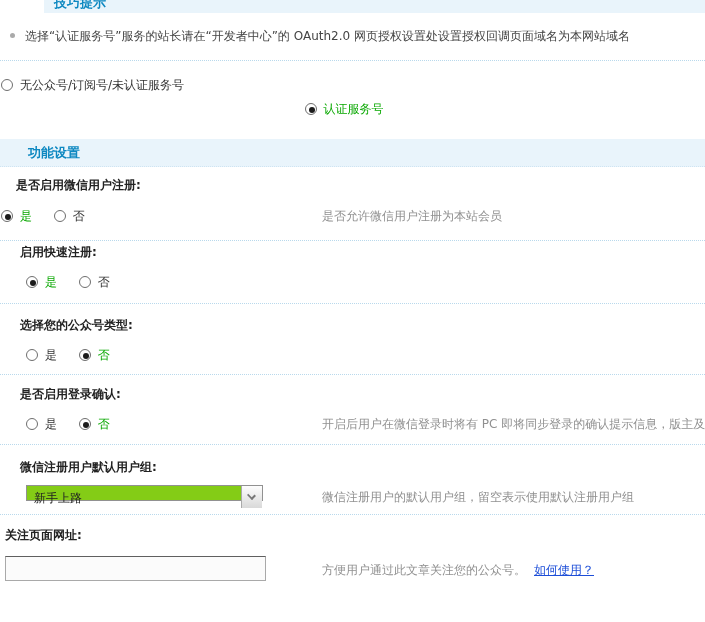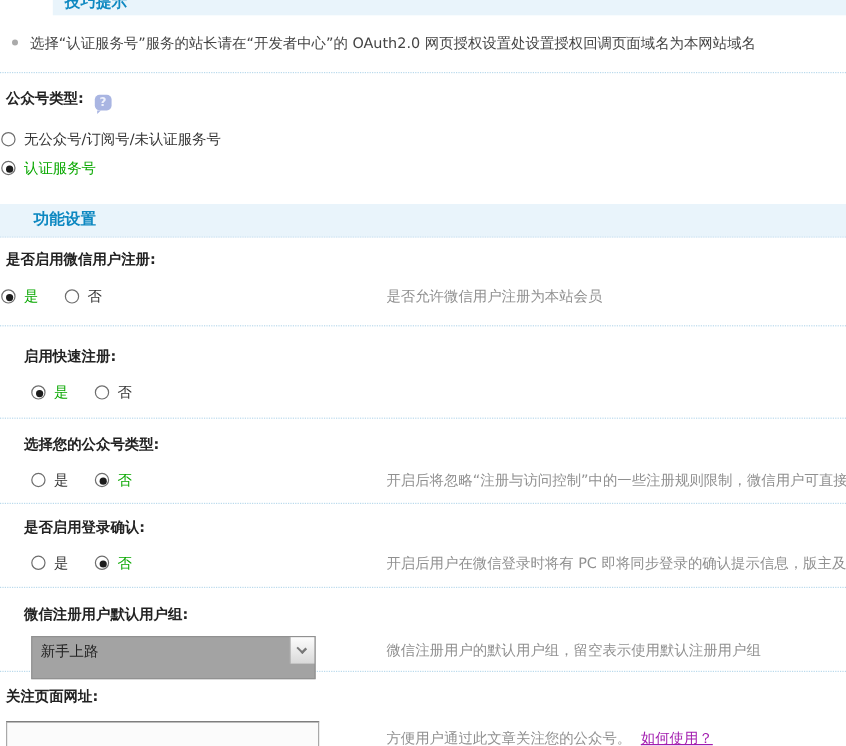--- a/index.html
+++ b/index.html
@@ -40,43 +40,43 @@
   .radio-opt.checked .opt-label { color:#09a800; }
 
   
   .help-icon { display:inline-block; position:relative; width:14px; height:13px; margin-left:9px;
     background:#a9b5e2; border-radius:4px; color:#eef1fb; font-size:10px; font-weight:bold;
     text-align:center; line-height:13px; vertical-align:-2px; }
   .help-icon::after { content:""; position:absolute; left:2px; bottom:-3px;
     border-left:3px solid #a9b5e2; border-bottom:3px solid transparent; }
 
   
-  .select-box { position:relative; display:inline-block; width:237px; height:36px; background:#a3a3a3;
+  .select-box { position:relative; display:inline-block; width:237px; height:16px; background:#84cc16;
     border:1px solid #919191; vertical-align:top; cursor:default; }
   .select-value { position:absolute; left:7px; top:4px; color:#222; }
   .select-arrow { position:absolute; right:0; top:0; width:21px; height:22px;
     background:linear-gradient(#fdfdfd,#d9d9d9); border-left:1px solid #aaa; }
   .chevron { position:absolute; left:6px; top:6px; width:7px; height:7px;
     border-right:2px solid #777; border-bottom:2px solid #777; transform:rotate(45deg) scaleY(.8); }
 
   
   .text-input { width:261px; height:25px; border:1px solid #a9a9a9; border-top-color:#5f5f5f;
     background:#fbfbfb; padding:0 5px; font-family:inherit; font-size:12px; color:#333; }
 
-  .link { color:#a21caf; text-decoration:underline; margin-left:8px; cursor:pointer; }
+  .link { color:#1d4ed8; text-decoration:underline; margin-left:8px; cursor:pointer; }
 
   
   #tip-row      { margin-top:15px;padding-left:10px; }
   #hr-top       { margin-top:16px; }
   #acct-label   { margin-top:14px; }
   #acct-opt1    { margin-top:16px; }
-  #acct-opt2    { margin-top:7px; }
+  #acct-opt2    { margin-top:7px;text-align:center; }
   #features-bar { margin-top:21px;padding-left:28px; }
-  #r1-label { margin-top:11px; }  #r1-ctrl { margin-top:15px; }  #r1-hr { margin-top:15px; }
-  #r2-label { margin-top:18px; }  #r2-ctrl { margin-top:14px; }  #r2-hr { margin-top:12px; }
+  #r1-label { margin-top:11px;margin-left:11px; }  #r1-ctrl { margin-top:15px; }  #r1-hr { margin-top:15px; }
+  #r2-label { margin-top:4px; }  #r2-ctrl { margin-top:14px; }  #r2-hr { margin-top:12px; }
   #r3-label { margin-top:14px; }  #r3-ctrl { margin-top:14px; }  #r3-hr { margin-top:10px; }
   #r4-label { margin-top:12px; }  #r4-ctrl { margin-top:14px; }  #r4-hr { margin-top:11px; }
   #r5-label { margin-top:15px; }  #r5-ctrl { margin-top:10px; height:24px; }  #r5-hr { margin-top:5px; }
   #r6-label { margin-top:13px; }  #r6-ctrl { margin-top:13px; height:27px; }
   #r5-ctrl .desc { top:5px; }
   #r6-ctrl .desc { top:7px; }
 </style>
 </head>
 <body>
 
@@ -87,23 +87,20 @@
       <span>技巧提示</span>
     </div>
   </div>
 
   <div class="tip-row" id="tip-row">
     <span class="bullet-dot"></span><span>选择“认证服务号”服务的站长请在“开发者中心”的 OAuth2.0 网页授权设置处设置授权回调页面域名为本网站域名</span>
   </div>
 
   <div class="dotted" id="hr-top"></div>
 
-  <div class="row-label lvl0-label" id="acct-label">
-    <span>公众号类型:</span><span class="help-icon">?</span>
-  </div>
   <div class="control-line lvl0-ctrl" id="acct-opt1">
     <span class="radio-opt">
       <span class="radio"></span><span class="opt-label">无公众号/订阅号/未认证服务号</span>
     </span>
   </div>
   <div class="control-line lvl0-ctrl" id="acct-opt2">
     <span class="radio-opt checked">
       <span class="radio"></span><span class="opt-label">认证服务号</span>
     </span>
   </div>
@@ -136,21 +133,20 @@
   <div class="dotted" id="r2-hr"></div>
 
   <div class="row-label lvl1-label" id="r3-label">选择您的公众号类型:</div>
   <div class="control-line lvl1-ctrl" id="r3-ctrl">
     <span class="radio-opt">
       <span class="radio"></span><span class="opt-label">是</span>
     </span>
     <span class="radio-opt checked">
       <span class="radio"></span><span class="opt-label">否</span>
     </span>
-    <div class="desc">开启后将忽略“注册与访问控制”中的一些注册规则限制，微信用户可直接</div>
   </div>
   <div class="dotted" id="r3-hr"></div>
 
   <div class="row-label lvl1-label" id="r4-label">是否启用登录确认:</div>
   <div class="control-line lvl1-ctrl" id="r4-ctrl">
     <span class="radio-opt">
       <span class="radio"></span><span class="opt-label">是</span>
     </span>
     <span class="radio-opt checked">
       <span class="radio"></span><span class="opt-label">否</span>

